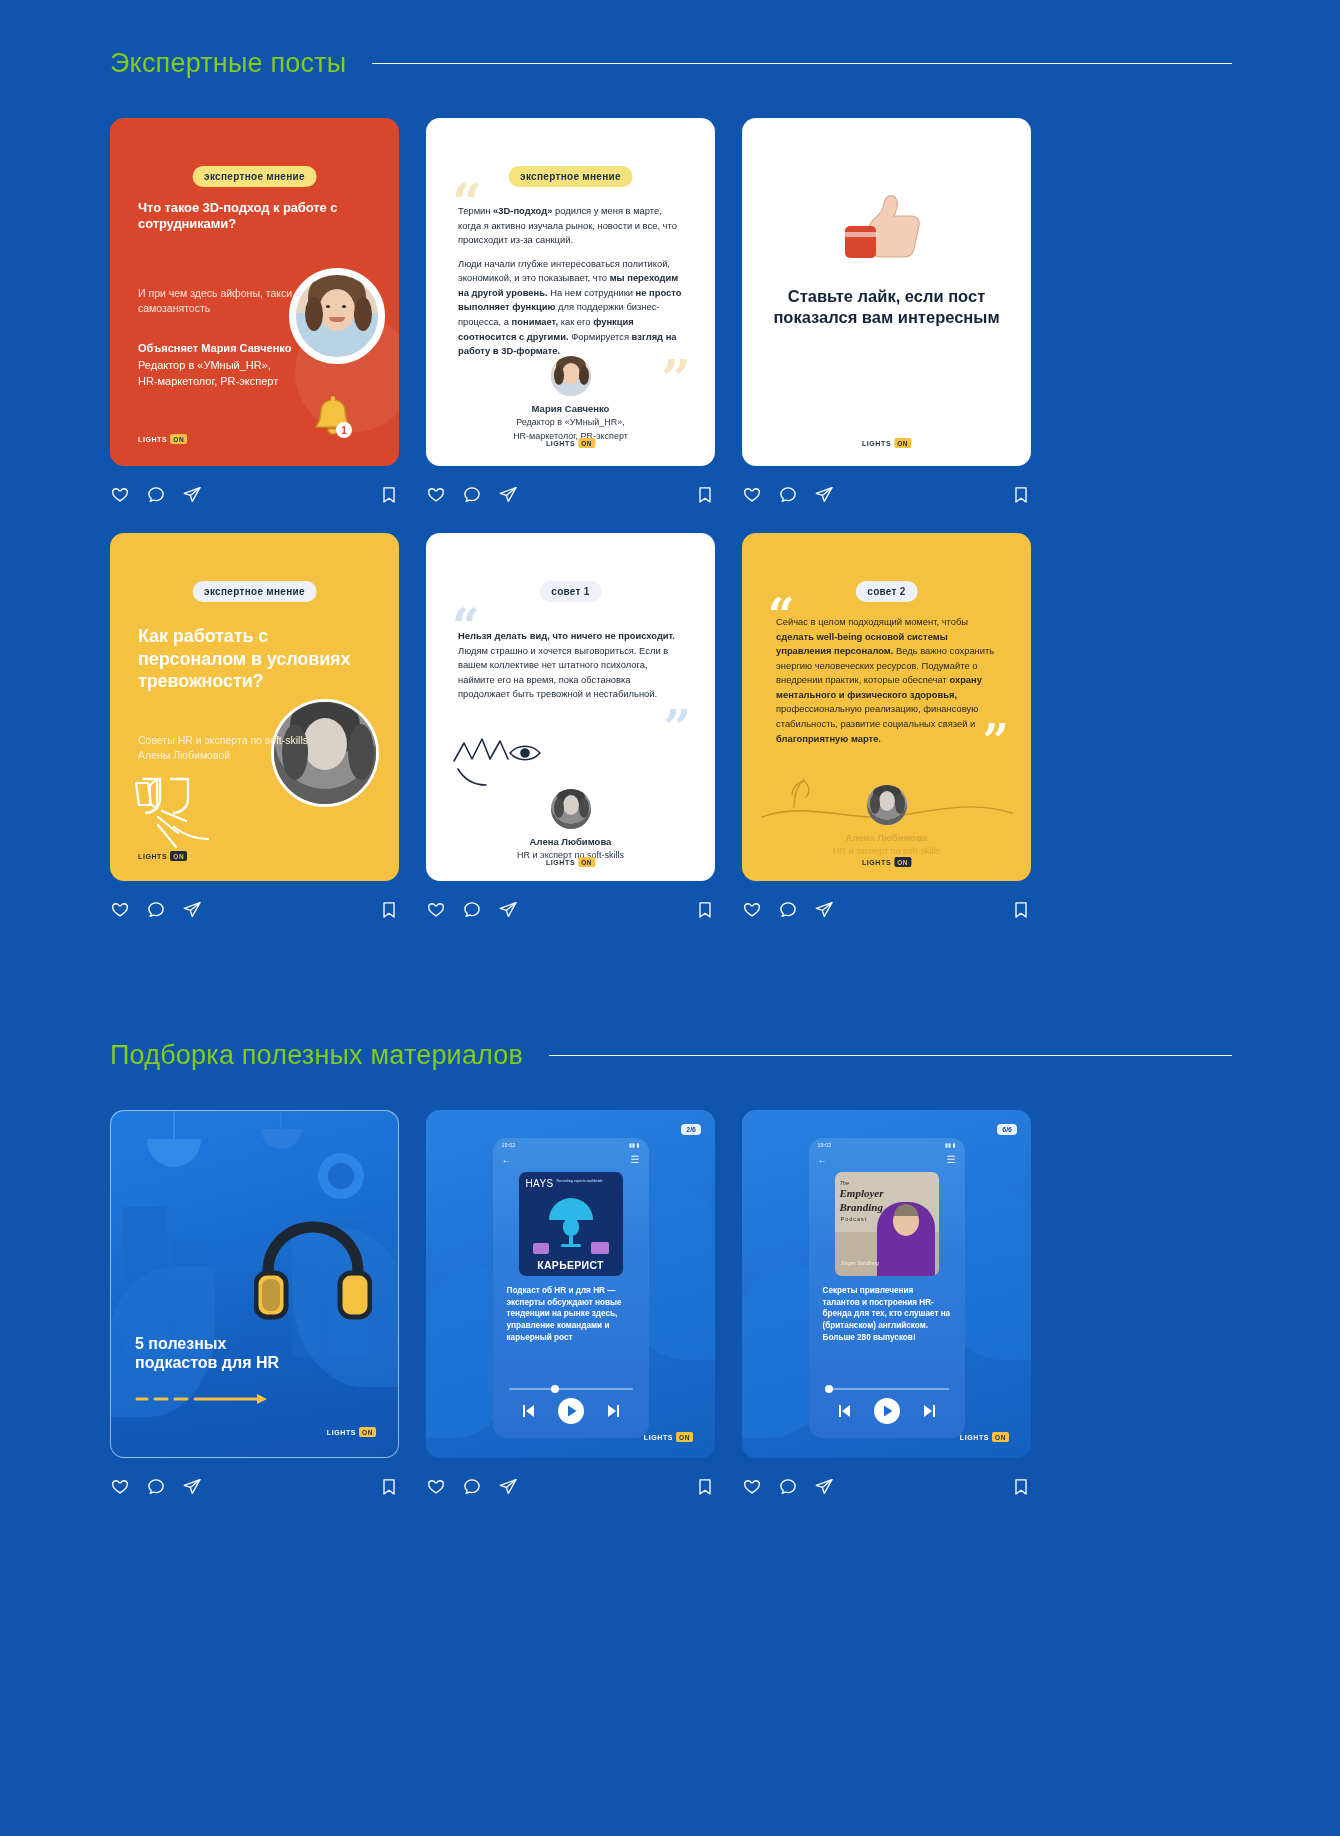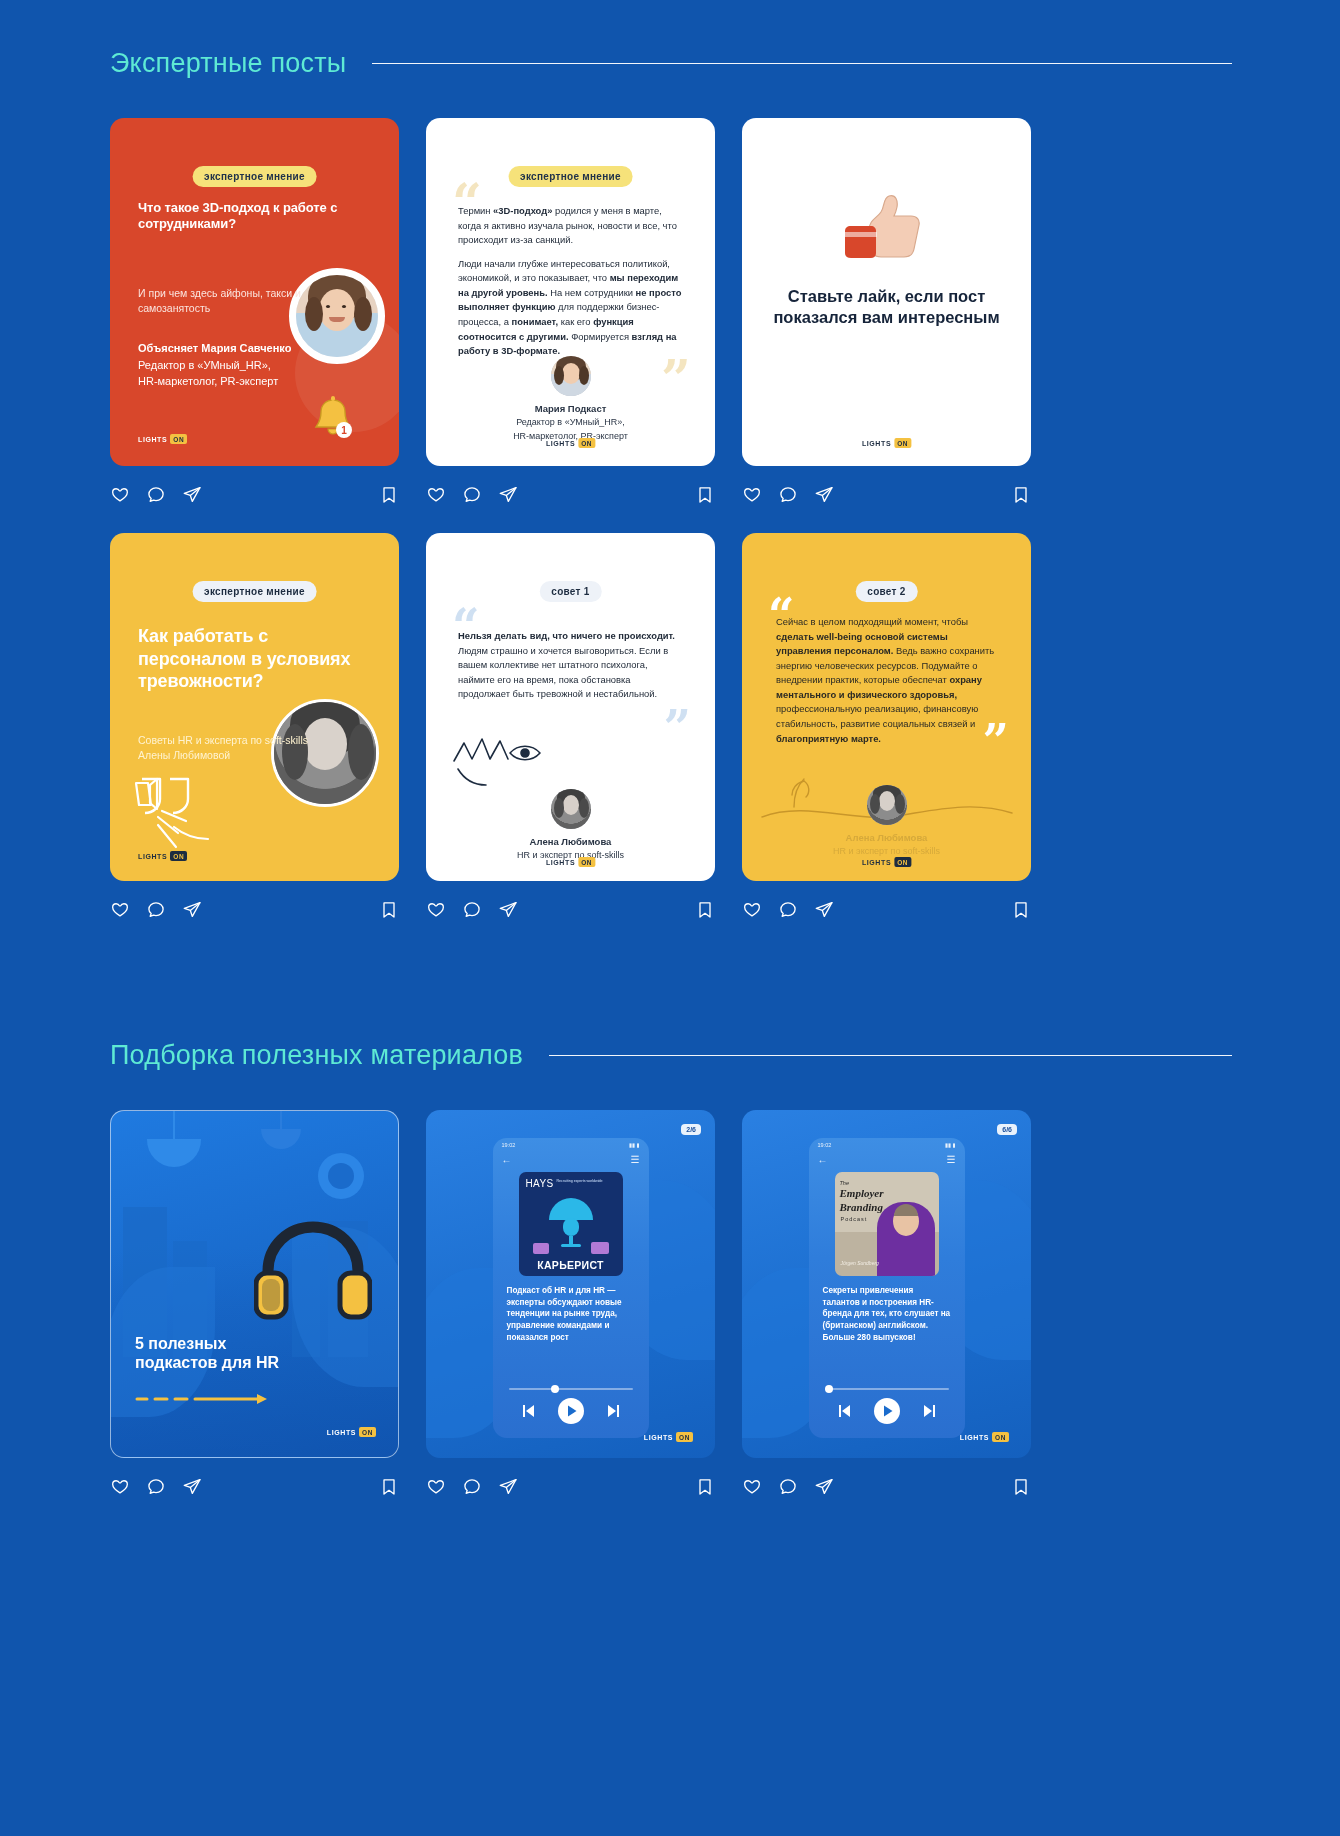--- a/index.html
+++ b/index.html
@@ -15,21 +15,21 @@
   
   .section-head {
     position: absolute;
     left: 110px;
     display: flex;
     align-items: center;
     gap: 26px;
     width: 1122px;
   }
   .section-head .title {
-    color: #5eead4;
+    color: #84cc16;
     font-size: 27px;
     font-weight: 400;
     letter-spacing: 0.2px;
     white-space: nowrap;
   }
   .section-head .rule {
     flex: 1;
     height: 1px;
     background: #ffffff;
     opacity: .95;
@@ -388,21 +388,21 @@
           <p>Люди начали глубже интересоваться политикой, экономикой, и это показывает, что <b>мы переходим на другой уровень.</b> На нем сотрудники <b>не просто выполняет функцию</b> для поддержки бизнес-процесса, а <b>понимает,</b> как его <b>функция соотносится с другими.</b> Формируется <b>взгляд на работу в 3D-формате.</b></p>
         </div>
         <div class="avatar" style="width:40px;height:40px;top:238px">
           <div style="position:absolute;inset:0;background:linear-gradient(180deg,#e9d8c6 0 45%,#cfd8e2 45% 100%)"></div>
           <div style="position:absolute;left:5px;top:-2px;width:30px;height:26px;border-radius:50% 50% 40% 40%;background:#5b4231"></div>
           <div style="position:absolute;left:11px;top:7px;width:18px;height:21px;border-radius:50%;background:#f0cdb0"></div>
           <div style="position:absolute;left:3px;top:10px;width:10px;height:19px;border-radius:50%;background:#4e3828"></div>
           <div style="position:absolute;right:2px;top:10px;width:10px;height:19px;border-radius:50%;background:#4e3828"></div>
         </div>
         <div class="attrib" style="top:284px">
-          <div class="nm">Мария Подкаст</div>
+          <div class="nm">Мария Савченко</div>
           <div>Редактор в «УМный_HR»,</div>
           <div>HR-маркетолог, PR-эксперт</div>
         </div>
         <div class="logo" style="left:50%;transform:translateX(-50%);bottom:18px">
           <span class="w dark">LIGHTS</span>
           <span class="on">ON</span>
         </div>
       </div>
       <div class="actions">
         <span class="ico">
@@ -738,21 +738,21 @@
             <svg style="position:absolute;left:26px;top:22px" width="52" height="54" viewBox="0 0 52 54">
               <path d="M4 26a22 22 0 0 1 44 0z" fill="#2bb8e8"></path>
               <rect x="18" y="24" width="16" height="18" rx="8" fill="#2bb8e8"></rect>
               <rect x="24" y="42" width="4" height="8" fill="#2bb8e8"></rect>
               <rect x="16" y="50" width="20" height="3" rx="1.5" fill="#2bb8e8"></rect>
             </svg>
             <div style="position:absolute;left:14px;bottom:22px;width:16px;height:11px;border-radius:2px;background:#b27ad6"></div>
             <div style="position:absolute;right:14px;bottom:22px;width:18px;height:12px;border-radius:2px;background:#b27ad6"></div>
             <div style="position:absolute;left:0;right:0;bottom:5px;text-align:center;font-size:10.5px;font-weight:700;color:#fff;letter-spacing:.3px">КАРЬЕРИСТ</div>
           </div>
-          <div class="pod-desc">Подкаст об HR и для HR — эксперты обсуждают новые тенденции на рынке труда, управление командами и показался рост</div>
+          <div class="pod-desc">Подкаст об HR и для HR — эксперты обсуждают новые тенденции на рынке здесь, управление командами и карьерный рост</div>
           <div class="progress">
               <div class="knob" style="left:34%"></div>
             </div>
           <div class="transport">
             <svg width="16" height="16" viewBox="0 0 16 16" fill="#fff">
                 <path d="M3 2h2v12H3zM14 2v12L6 8z"></path>
               </svg>
             <svg width="26" height="26" viewBox="0 0 26 26">
                 <circle cx="13" cy="13" r="13" fill="#fff"></circle>
                 <path d="M10 7.5l8.5 5.5L10 18.5z" fill="#1a6ccd"></path>

